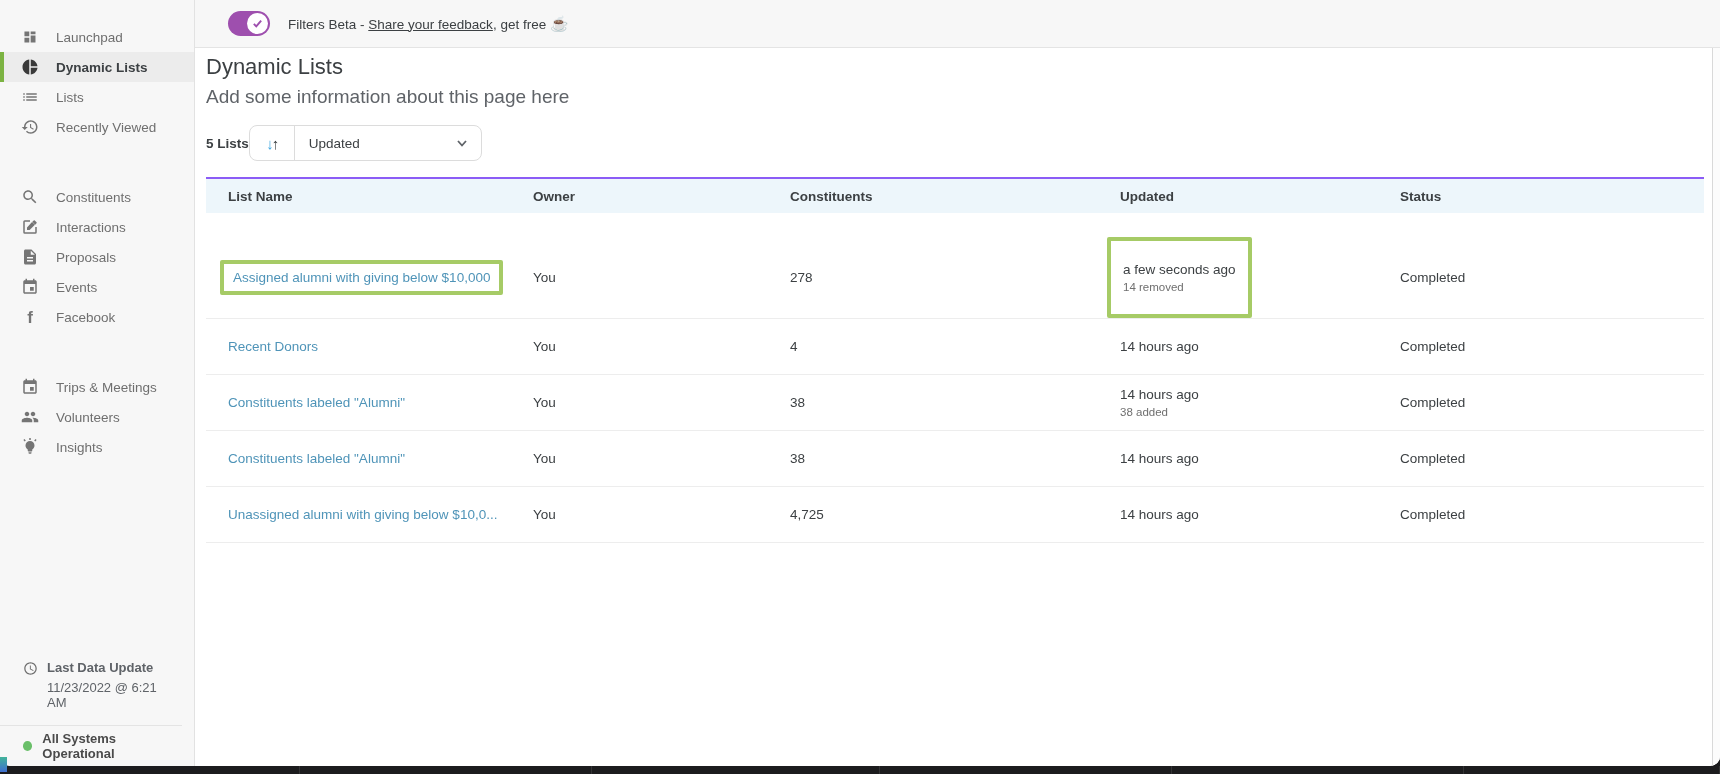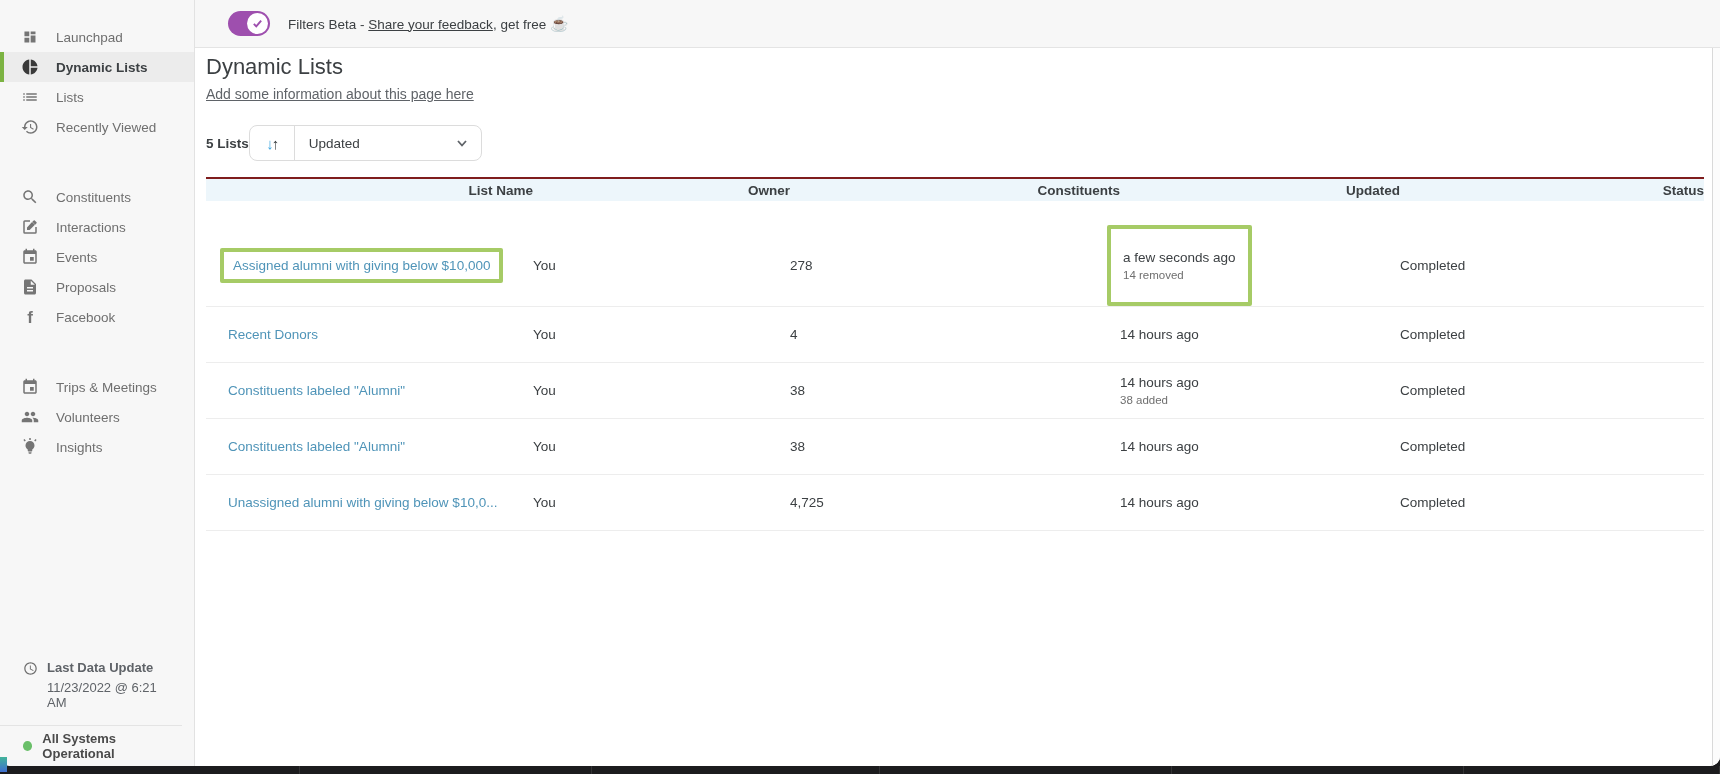--- a/index.html
+++ b/index.html
@@ -43,40 +43,40 @@
   .toggle { width:42px; height:25px; border-radius:13px; background:#9e4fae; position:relative;
             cursor:pointer; flex:0 0 42px; }
   .toggle .thumb { position:absolute; right:2px; top:2px; width:21px; height:21px; border-radius:50%;
                    background:#fff; display:flex; align-items:center; justify-content:center; }
   .toggle .thumb svg { width:13px; height:13px; stroke:#9e4fae; stroke-width:2.4; fill:none; }
   .banner-text { margin-left:18px; font-size:13.5px; color:#3c4043; }
   .banner-text a { color:#3c4043; text-decoration:underline; cursor:pointer; }
   .coffee { font-size:15px; color:#6d4c41; }
 
   .page-title { position:absolute; left:11px; top:54px; font-size:22px; font-weight:400; color:#3c4043; }
-  .page-subtitle { position:absolute; left:11px; top:86px; font-size:14px; color:#5f6368;text-decoration:underline; }
+  .page-subtitle { position:absolute; left:11px; top:86px; font-size:19px; color:#5f6368; }
 
   .toolbar { position:absolute; left:11px; right:17px; top:125px; height:36px;
              display:flex; align-items:center; justify-content:flex-start; }
   .count { font-size:13.5px; font-weight:700; color:#3c4043; }
   .sort-control { width:233px; height:36px; border:1px solid #dcdcdc; border-radius:8px; background:#fff;
                   display:flex; align-items:center; cursor:pointer; }
   .sort-arrows { width:44px; display:flex; justify-content:center; align-items:center; font-size:15px;
                  font-weight:700; letter-spacing:-2px; }
   .sort-arrows .dn { color:#3fa7e1; }
   .sort-arrows .up { color:#3c4043; }
   .sort-divider { width:1px; height:36px; background:#dcdcdc; }
   .sort-label { margin-left:14px; font-size:13.5px; color:#3c4043; flex:1; }
   .sort-chevron { margin-right:12px; display:flex; }
   .sort-chevron svg { width:14px; height:14px; stroke:#5f6368; stroke-width:1.8; fill:none; }
 
   
   .table { position:absolute; left:11px; top:177px; width:1498px; font-size:13.5px; color:#3c4043; }
   .grid-row { display:grid; grid-template-columns:327px 257px 330px 280px 304px; align-items:center; }
-  .thead { height:24px; background:#edf6fb; border-top:2px solid #7f1d1d; font-weight:700;text-align:right; }
+  .thead { height:36px; background:#edf6fb; border-top:2px solid #8b5cf6; font-weight:700; }
   .thead .cell-name { padding-left:22px; }
   .trow { min-height:56px; border-bottom:1px solid #ededed; background:#fff; }
   .trow.tall { min-height:67px;margin-top:24px; }
   .cell-name { padding-left:22px; }
   .cell-name a { color:#4f94b8; text-decoration:none; cursor:pointer; }
   .hl-box { display:inline-block; border:4px solid #a6cb66; border-radius:2px; padding:6px 9px;
             margin-left:-8px; background:#fff; }
   .updated-box { margin-left:-13px; padding:21px 12px; }
   .updated-main { font-size:13.5px; color:#3c4043; }
   .updated-detail { font-size:11.5px; color:#6f6f6f; margin-top:4px; }
@@ -145,32 +145,32 @@
               <svg viewBox="0 0 24 24">
                 <path d="M19 19H5V5h7V3H5a2 2 0 0 0-2 2v14a2 2 0 0 0 2 2h14a2 2 0 0 0 2-2v-7h-2v7z"></path>
                 <path d="M20.71 7.04a1 1 0 0 0 0-1.41l-2.34-2.34a1 1 0 0 0-1.41 0l-1.83 1.83 3.75 3.75 1.83-1.83zM8 12.5V16h3.5l7-7-3.75-3.75L8 12.5z"></path>
               </svg>
             </span>
             <span>Interactions</span>
           </div>
           <div class="side-item">
             <span class="ic">
               <svg viewBox="0 0 24 24">
+                <path d="M14 2H6c-1.1 0-1.99.9-1.99 2L4 20c0 1.1.89 2 1.99 2H18c1.1 0 2-.9 2-2V8l-6-6zm2 16H8v-2h8v2zm0-4H8v-2h8v2zm-3-5V3.5L18.5 9H13z"></path>
+              </svg>
+            </span>
+            <span>Proposals</span>
+          </div>
+          <div class="side-item">
+            <span class="ic">
+              <svg viewBox="0 0 24 24">
                 <path d="M19 3h-1V1h-2v2H8V1H6v2H5c-1.11 0-1.99.9-1.99 2L3 19c0 1.1.89 2 2 2h14c1.1 0 2-.9 2-2V5c0-1.1-.9-2-2-2zm0 16H5V8h14v11zM12 12h5v5h-5z"></path>
               </svg>
             </span>
             <span>Events</span>
-          </div>
-          <div class="side-item">
-            <span class="ic">
-              <svg viewBox="0 0 24 24">
-                <path d="M14 2H6c-1.1 0-1.99.9-1.99 2L4 20c0 1.1.89 2 1.99 2H18c1.1 0 2-.9 2-2V8l-6-6zm2 16H8v-2h8v2zm0-4H8v-2h8v2zm-3-5V3.5L18.5 9H13z"></path>
-              </svg>
-            </span>
-            <span>Proposals</span>
           </div>
           <div class="side-item">
             <span class="ic">
               <span class="fb-letter">f</span>
             </span>
             <span>Facebook</span>
           </div>
         </div>
         <div class="sidebar-group">
           <div class="side-item">

